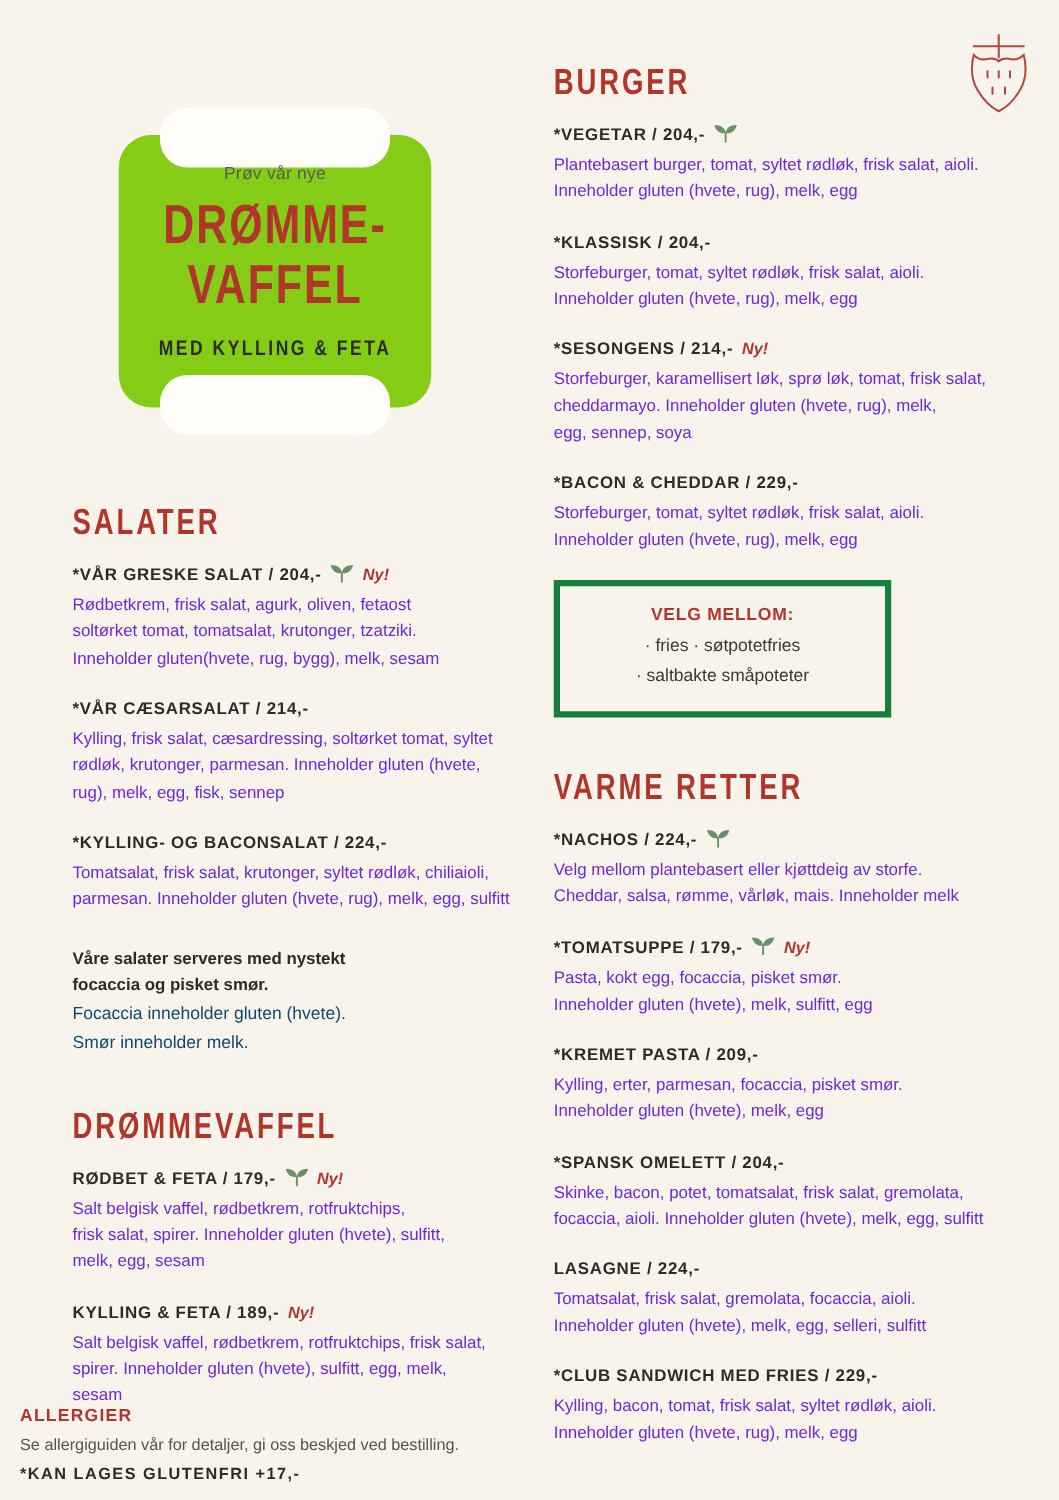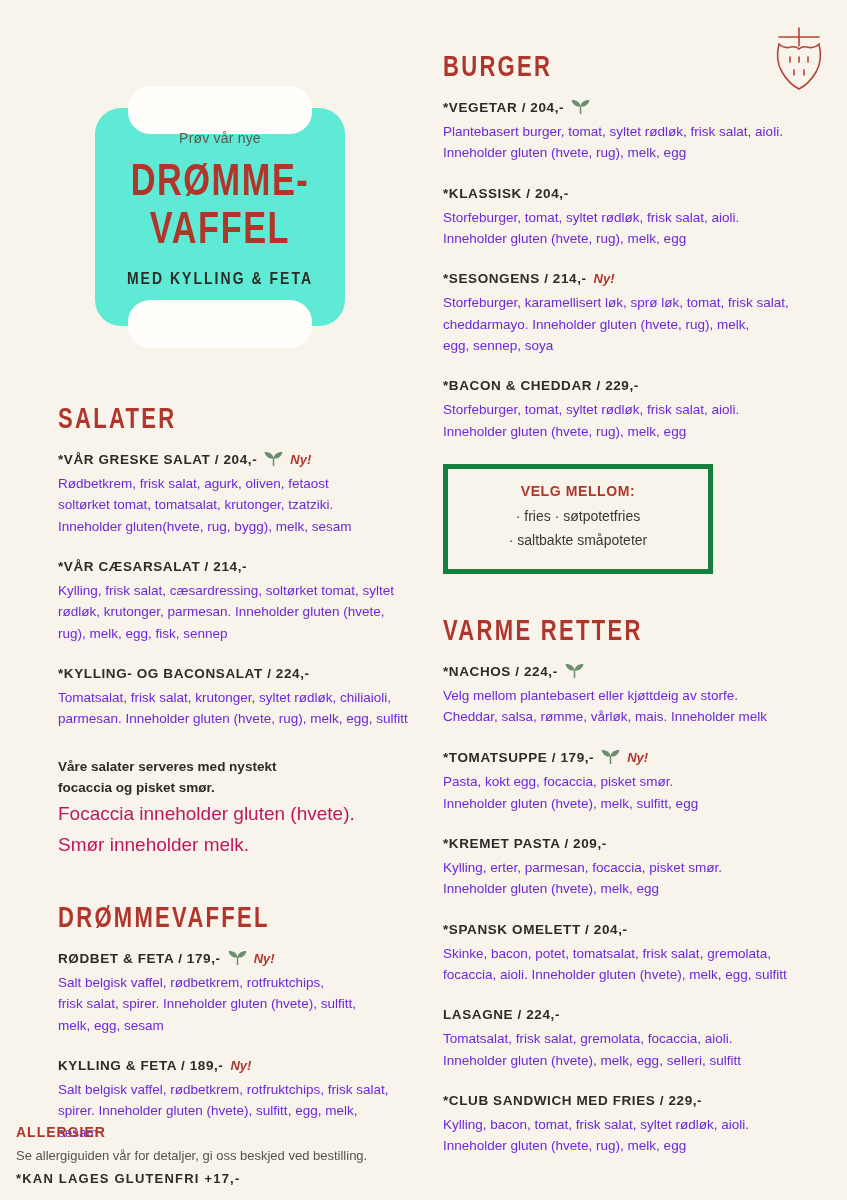--- a/index.html
+++ b/index.html
@@ -2,21 +2,21 @@
 <html><head>
 <meta charset="utf-8">
 <style>
   html,body{margin:0;padding:0;}
   body{width:847px;height:1200px;overflow:hidden;background:#f8f4ec;
        font-family:"Liberation Sans","DejaVu Sans",sans-serif;color:#45423c;}
   .page{position:relative;width:847px;height:1200px;background:#f8f4ec;overflow:hidden;}
 
   
   .badge{position:absolute;left:95px;top:108px;width:250px;height:218px;
-         background:#5eead4;border-radius:26px;}
+         background:#84cc16;border-radius:26px;}
   .badge::before,.badge::after{content:"";position:absolute;left:33px;width:184px;height:48px;
          background:#fffefb;border-radius:22px;}
   .badge::before{top:-22px}
   .badge::after{bottom:-22px}
   .badge-content{position:relative;text-align:center;padding-top:22px;}
   .badge-intro{font-size:14px;color:#5c5952;letter-spacing:.2px;}
   .badge-title{margin-top:10px;font-size:44px;font-weight:bold;color:#b0362c;
          letter-spacing:2px;line-height:1.1;transform:scaleX(.78);transform-origin:center;
          white-space:pre;}
   .badge-subtitle{margin-top:16px;font-size:17px;font-weight:bold;color:#2d2b27;
@@ -34,21 +34,21 @@
 
   .item{margin-bottom:22px;}
   .item-title-row{display:flex;align-items:flex-end;gap:7px;margin-bottom:6px;}
   .item-title{font-size:13.5px;font-weight:bold;color:#2d2b27;letter-spacing:.6px;white-space:pre;}
   .item-desc{font-size:13.5px;line-height:1.58;color:#6d28d9;white-space:pre;}
   .ny{font-size:13px;font-weight:bold;font-style:italic;color:#b0362c;}
   .leaf{flex:0 0 auto;}
 
   .note{margin:26px 0 30px 0;}
   .note-bold{font-size:13.5px;font-weight:bold;color:#2d2b27;line-height:1.62;white-space:pre;margin-top:16px;}
-  .note-text{font-size:19px;color:#be185d;line-height:1.62;white-space:pre;}
+  .note-text{font-size:14px;color:#0c4a6e;line-height:1.62;white-space:pre;}
 
   
   .choice-box{margin:16px 0 40px 0;width:228px;border:5px solid #15803d;
          padding:14px 16px 16px 16px;text-align:center;}
   .choice-heading{font-size:14px;font-weight:bold;color:#b0362c;letter-spacing:.6px;margin-bottom:6px;}
   .choice-options{font-size:14px;color:#3a3833;line-height:1.7;white-space:pre;}
 
   
   .strawberry{position:absolute;left:766px;top:26px;}
 

